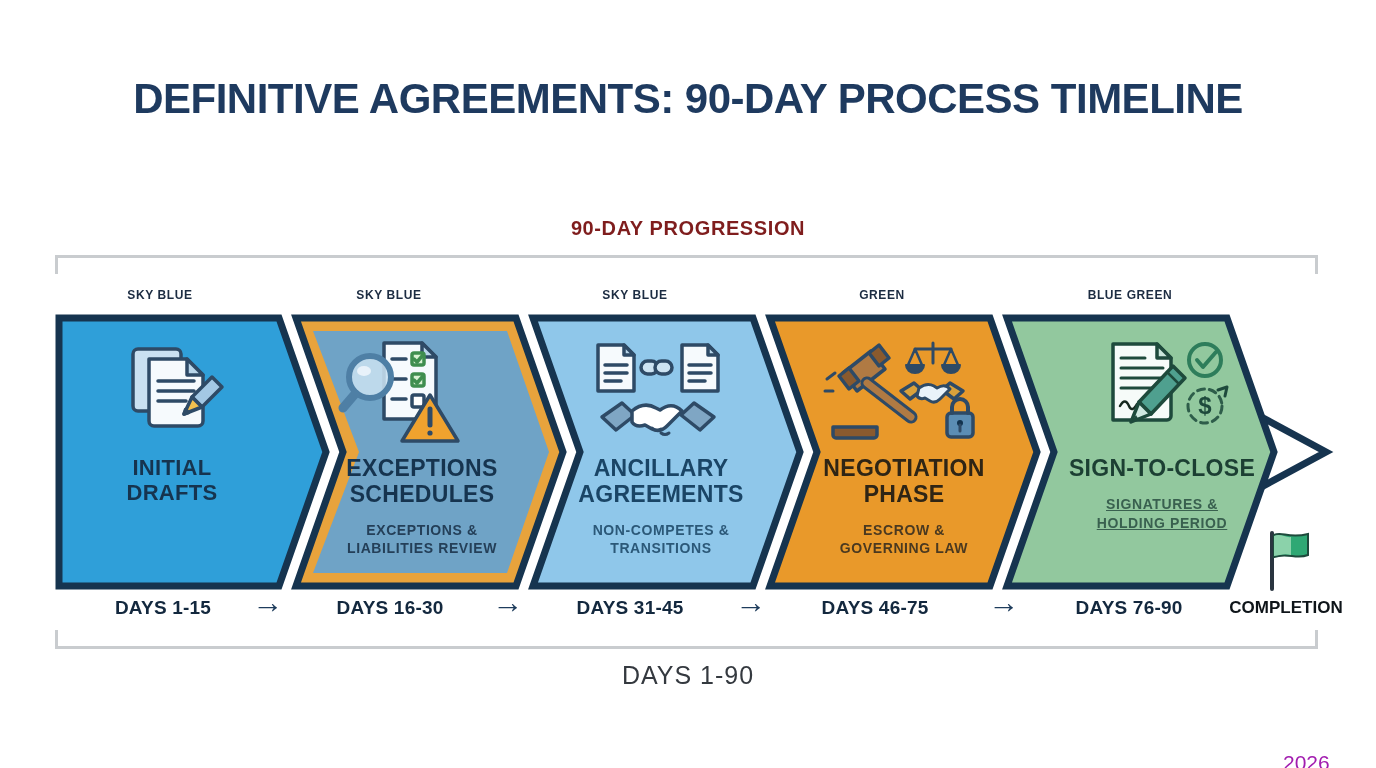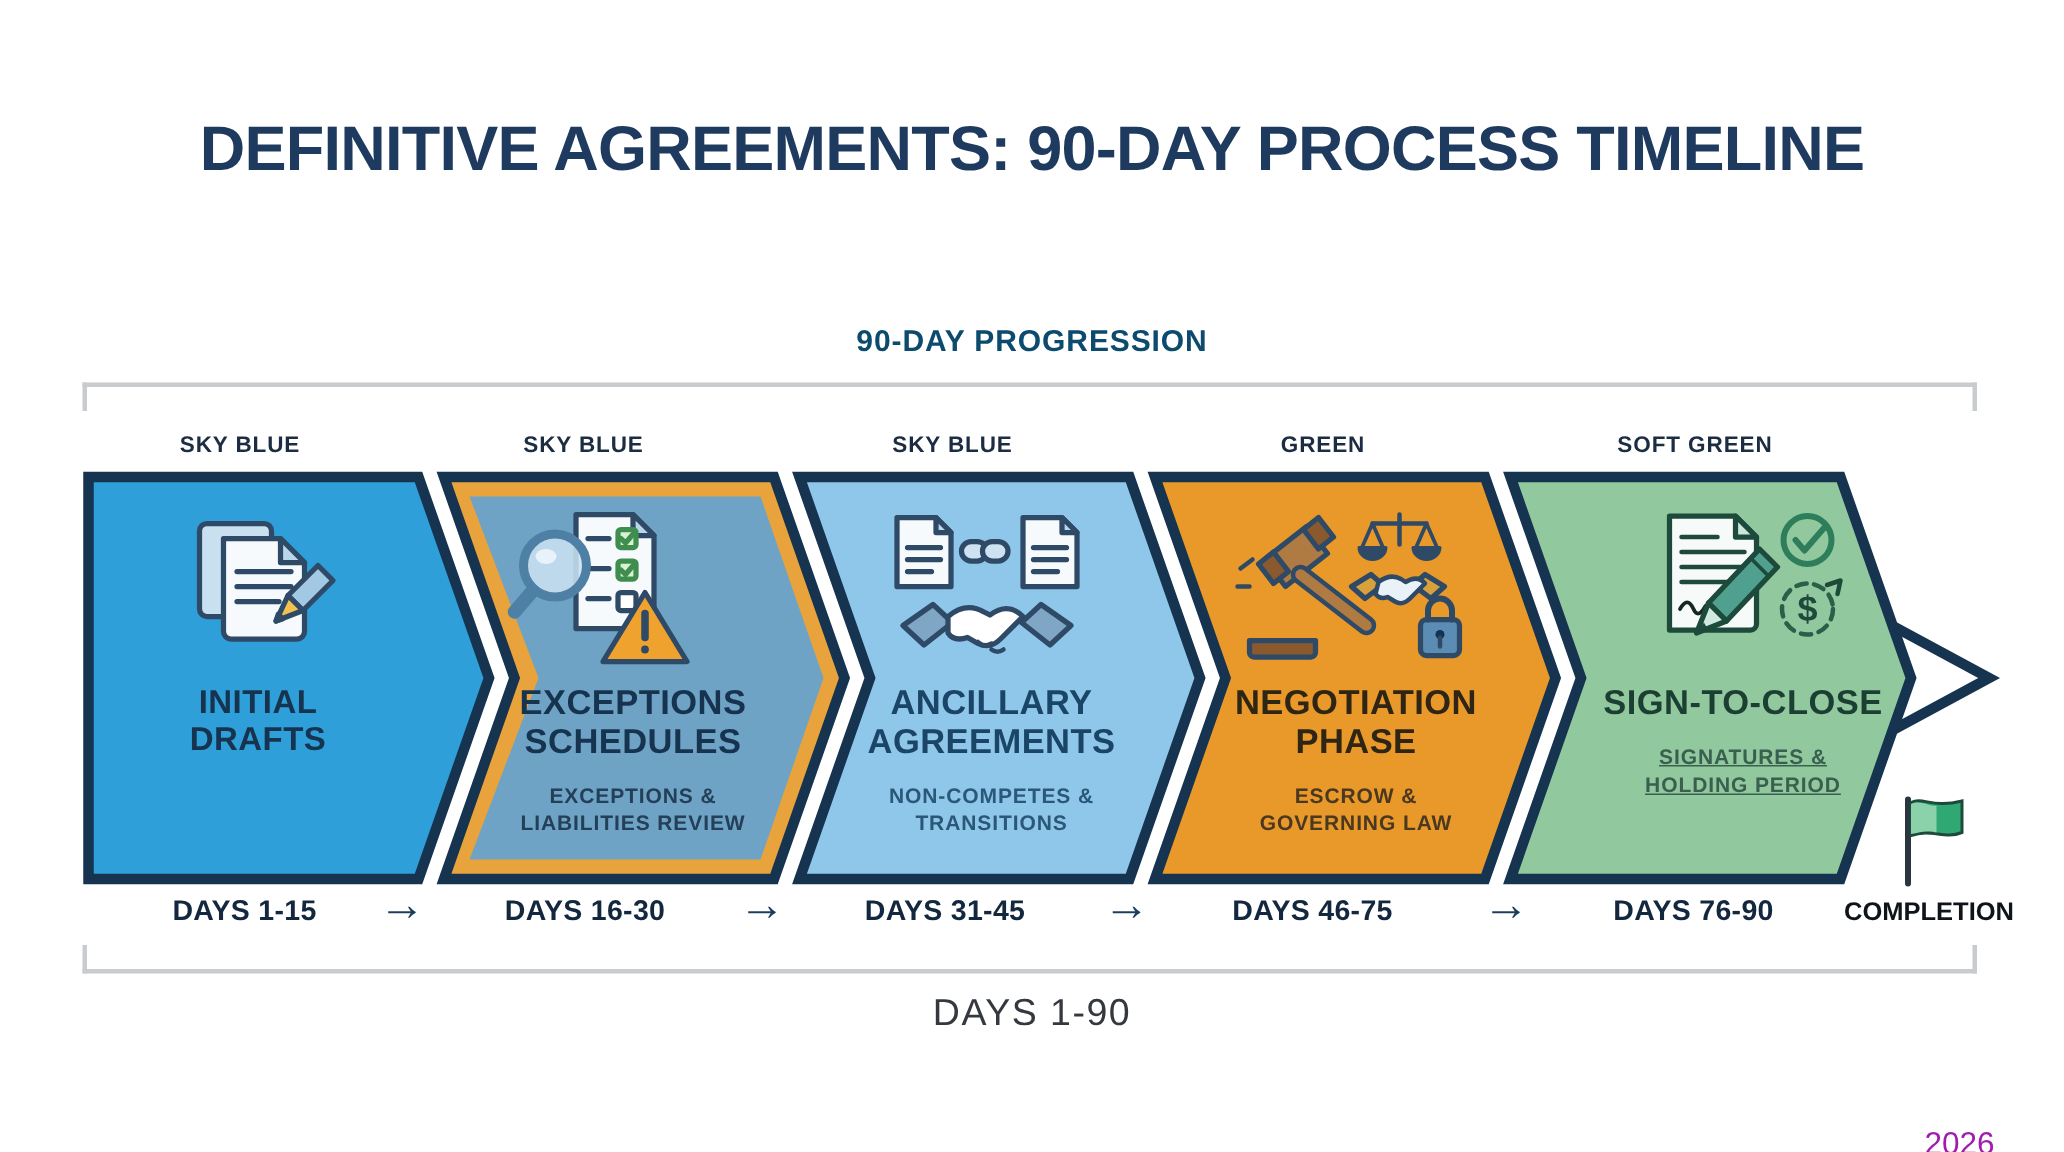--- a/index.html
+++ b/index.html
@@ -5,33 +5,33 @@
   * { margin:0; padding:0; box-sizing:border-box; }
   body { background:#ffffff; font-family:"Liberation Sans", sans-serif; }
   #stage { position:relative; width:1376px; height:768px; background:#ffffff; overflow:hidden;margin-top:31px; }
 
   .main-title {
     position:absolute; top:44px; left:0; width:1376px; text-align:center;
     font-size:42px; font-weight:bold; letter-spacing:-0.5px; color:#1E3A5F;
   }
   .progression-label {
     position:absolute; top:186px; left:688px; transform:translateX(-50%);
-    font-size:20px; font-weight:bold; letter-spacing:0.6px; color:#0c4a6e; white-space:nowrap;text-align:right;
+    font-size:20px; font-weight:bold; letter-spacing:0.6px; color:#7f1d1d; white-space:nowrap;text-align:right;
   }
   .bracket-top {
     position:absolute; left:55px; top:224px; width:1263px; height:19px;
     border-top:3px solid #C9CCCF; border-left:3px solid #C9CCCF; border-right:3px solid #C9CCCF;
   }
   .bracket-bottom {
     position:absolute; left:55px; top:599px; width:1263px; height:19px;
     border-bottom:3px solid #C9CCCF; border-left:3px solid #C9CCCF; border-right:3px solid #C9CCCF;
   }
   .color-label {
     position:absolute; top:257px; transform:translateX(-50%);
-    font-size:15px; font-weight:bold; letter-spacing:0.6px; color:#1C2C42; white-space:nowrap;
+    font-size:12px; font-weight:bold; letter-spacing:0.6px; color:#1C2C42; white-space:nowrap;
   }
   .cl-1{left:160px;} .cl-2{left:389px;} .cl-3{left:635px;} .cl-4{left:882px;} .cl-5{left:1130px;}
 
   #chevron-band { position:absolute; left:0; top:283px; }
   .chev { stroke:#16344F; stroke-width:7; stroke-linejoin:miter; }
   .barb { fill:#ffffff; stroke:#16344F; stroke-width:7; stroke-linejoin:miter; }
 
   .phase-icon { position:absolute; transform:translateX(-50%); }
   .pi-1{left:172px; top:310px;} .pi-2{left:402px; top:306px;} .pi-3{left:658px; top:310px;}
   .pi-4{left:895px; top:308px;} .pi-5{left:1160px; top:307px;}
@@ -75,21 +75,21 @@
 
   <h1 class="main-title">DEFINITIVE AGREEMENTS: 90-DAY PROCESS TIMELINE</h1>
 
   <div class="progression-label">90-DAY PROGRESSION</div>
   <div class="bracket-top"></div>
 
   <div class="color-label cl-1">SKY BLUE</div>
   <div class="color-label cl-2">SKY BLUE</div>
   <div class="color-label cl-3">SKY BLUE</div>
   <div class="color-label cl-4">GREEN</div>
-  <div class="color-label cl-5">SOFT GREEN</div>
+  <div class="color-label cl-5">BLUE GREEN</div>
 
   <svg id="chevron-band" width="1376" height="276" viewBox="0 0 1376 276">
     <path class="chev" d="M59 4 H279 L326 138 L279 272 H59 Z" fill="#2F9FD9"></path>
     <path class="chev" d="M296 4 H516 L563 138 L516 272 H296 L343 138 Z" fill="#E8A33C"></path>
     <path d="M313 17 H507 L549 138 L507 259 H313 L359 138 Z" fill="#6FA3C6"></path>
     <path class="chev" d="M533 4 H753 L800 138 L753 272 H533 L580 138 Z" fill="#8FC7EA"></path>
     <path class="chev" d="M770 4 H990 L1037 138 L990 272 H770 L817 138 Z" fill="#E9992A"></path>
     <path class="barb" d="M1252 98 L1326 138 L1252 178 L1268 138 Z"></path>
     <path class="chev" d="M1007 4 H1227 L1274 138 L1227 272 H1007 L1054 138 Z" fill="#92C89E"></path>
   </svg>

